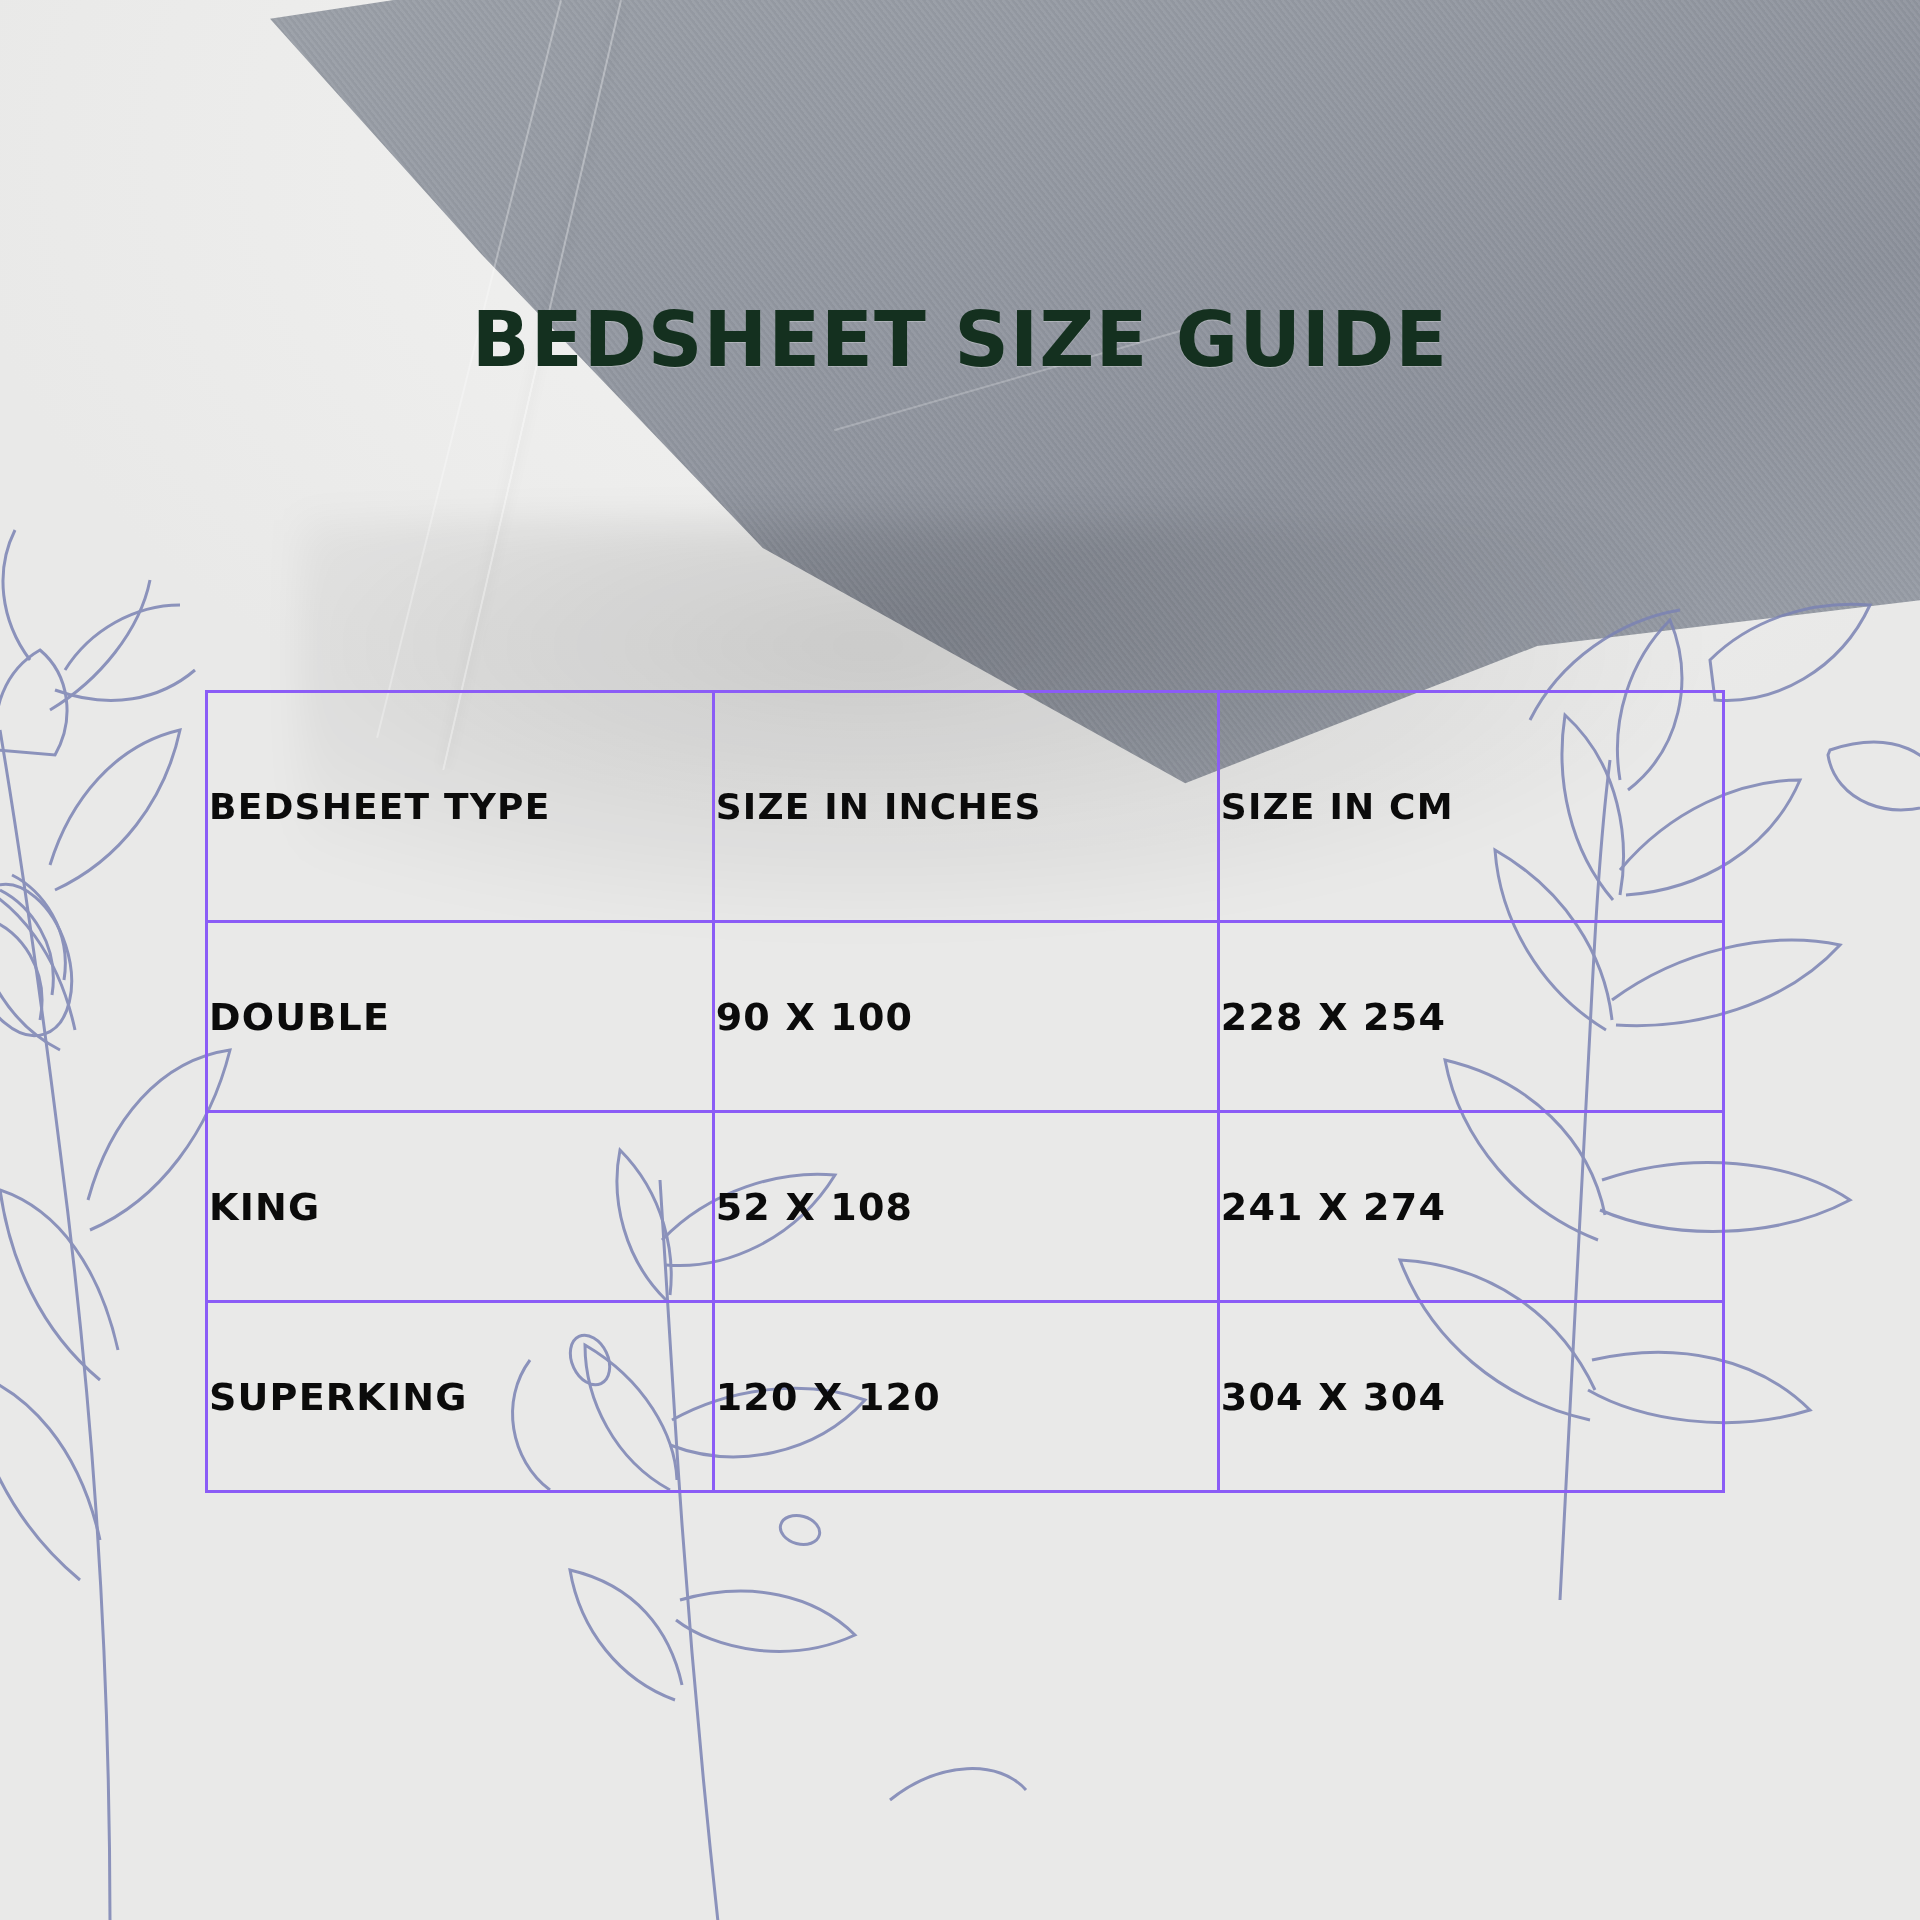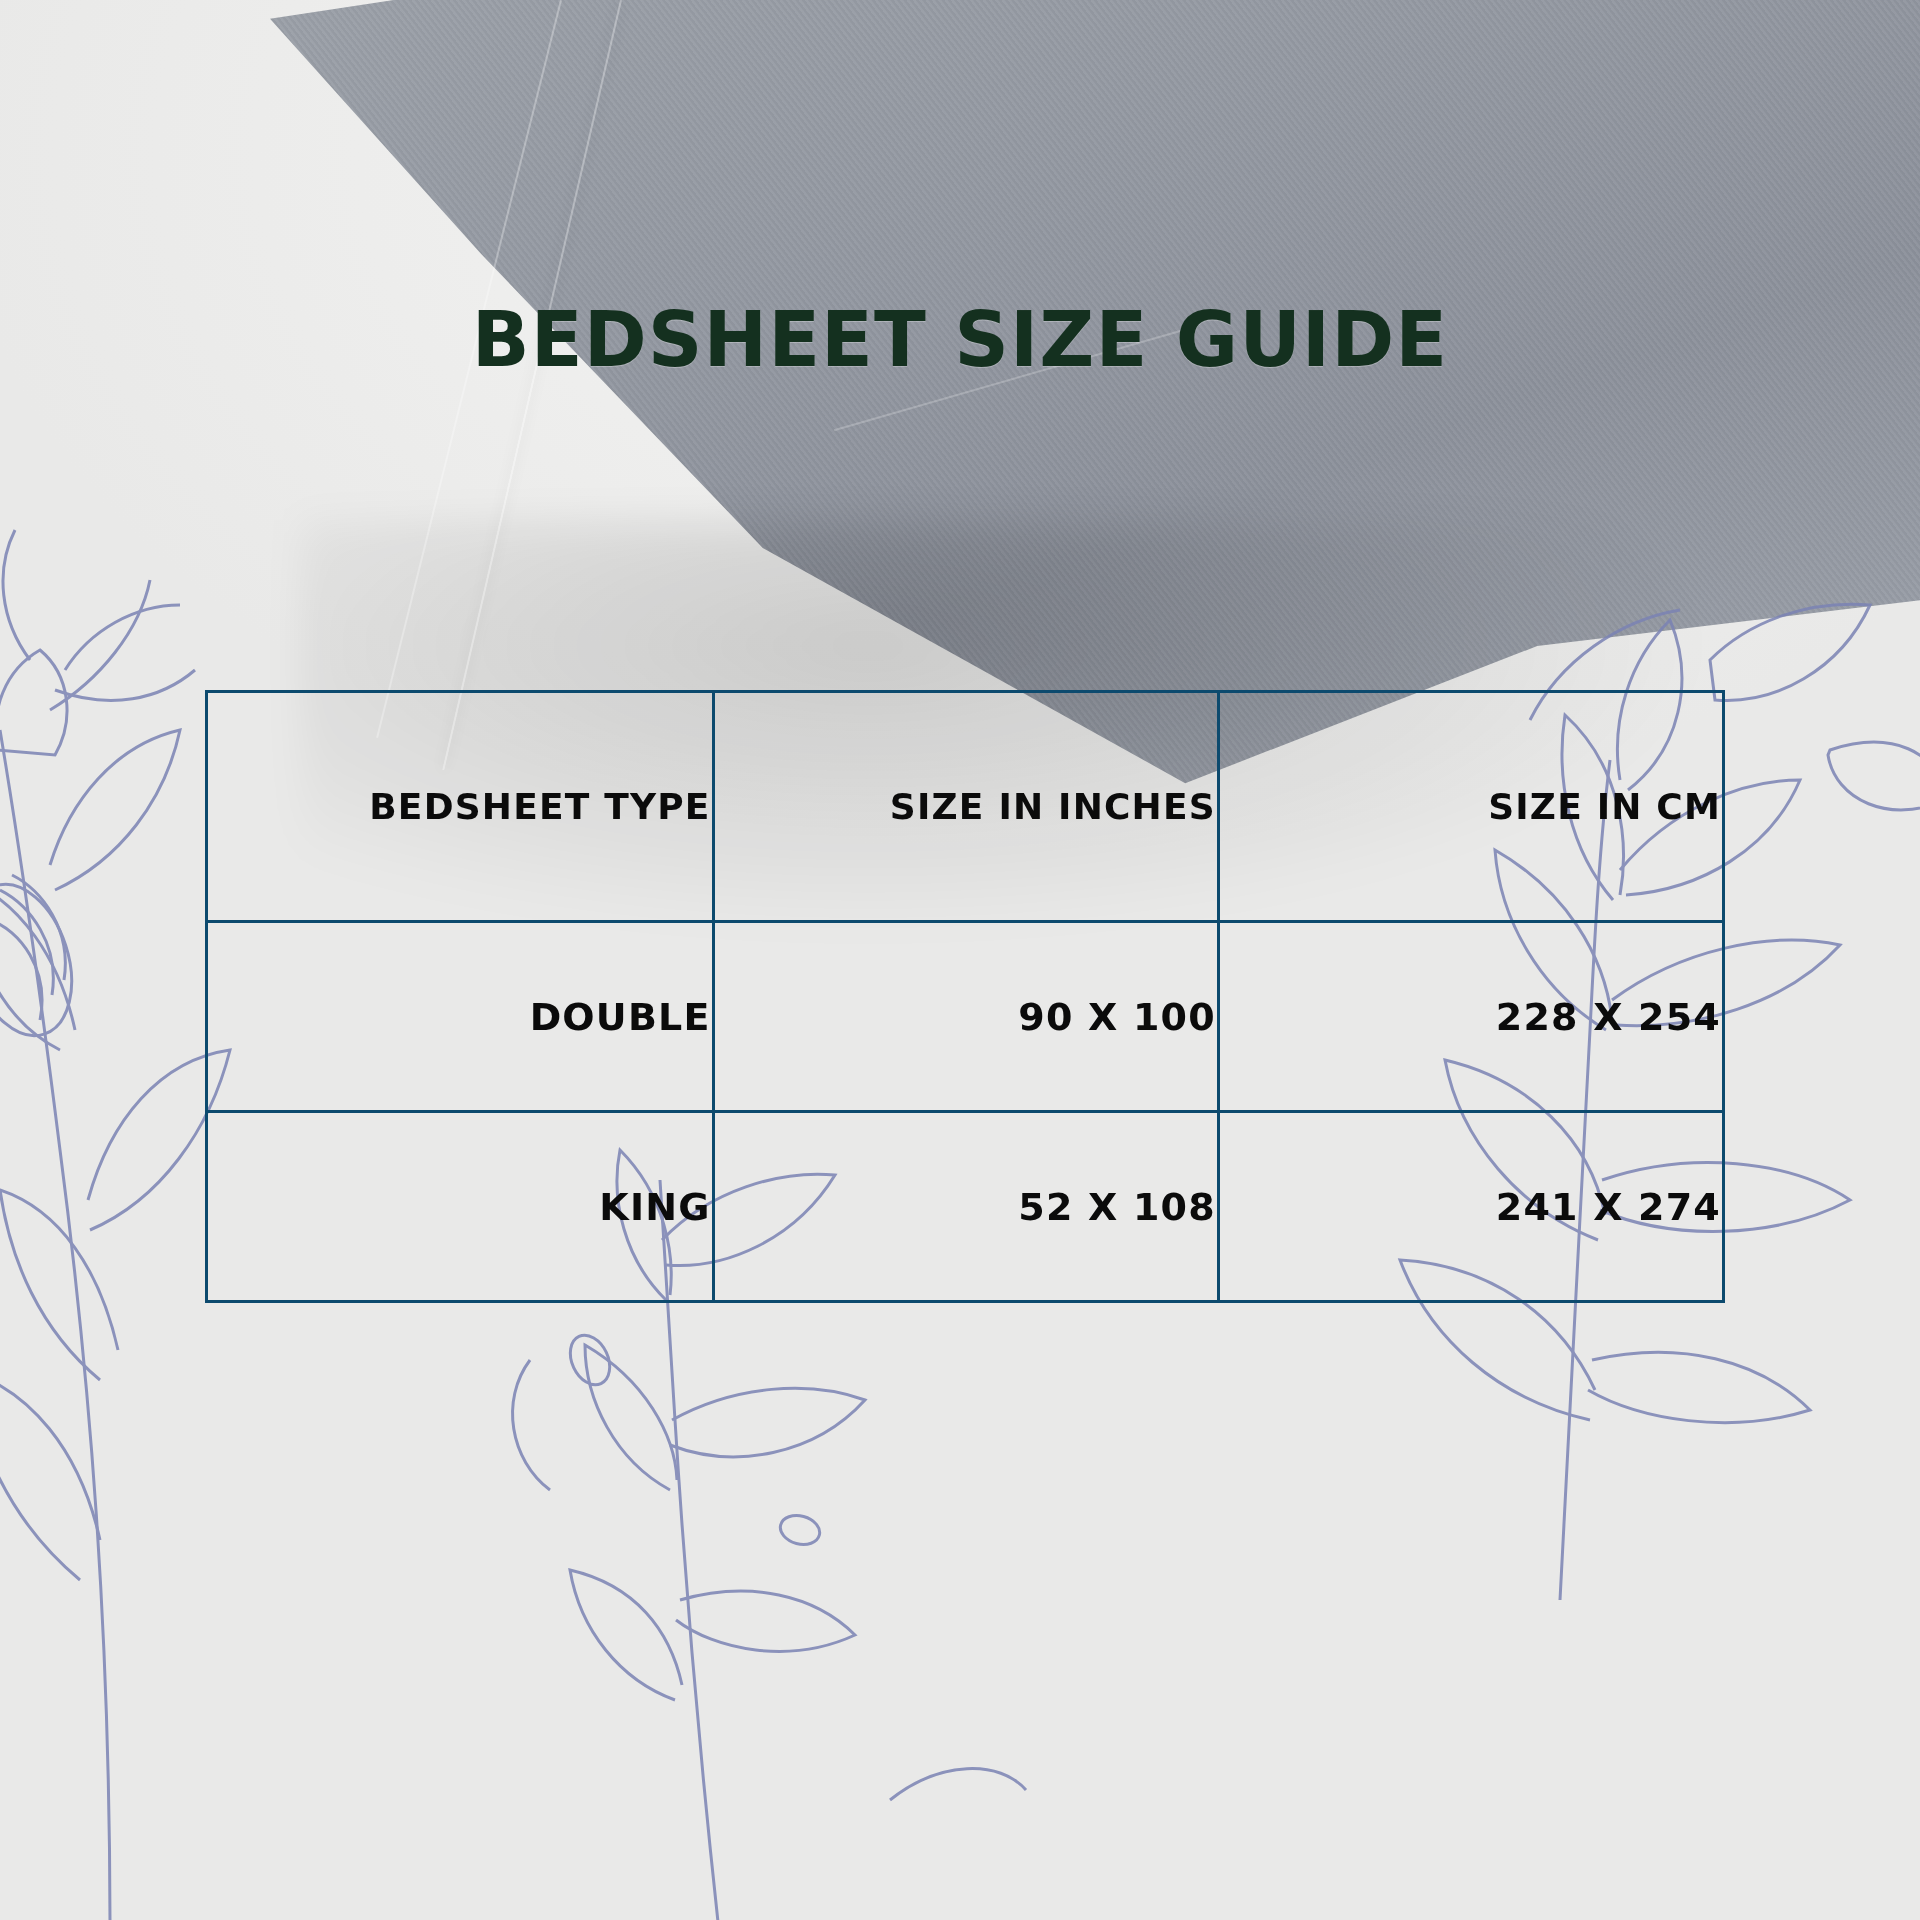--- a/index.html
+++ b/index.html
@@ -112,22 +112,22 @@
     top: 690px;
     width: 1520px;
   }
   table.size-table {
     width: 100%;
     border-collapse: collapse;
     table-layout: fixed;
   }
   table.size-table th,
   table.size-table td {
-    border: 3px solid #0c4a6e;
-    text-align: right;
+    border: 3px solid #8b5cf6;
+    text-align: left;
     font-family: "DejaVu Sans", sans-serif;
     font-weight: 700;
     color: #0b0b0b;
   }
   table.size-table th {
     height: 225px;
     font-size: 36px;
     letter-spacing: 1.2px;
   }
   table.size-table td {
@@ -221,17 +221,22 @@
         <tr>
           <td class="cell-type">DOUBLE</td>
           <td>90 X 100</td>
           <td>228 X 254</td>
         </tr>
         <tr>
           <td class="cell-type">KING</td>
           <td>52 X 108</td>
           <td>241 X 274</td>
         </tr>
+        <tr>
+          <td class="cell-type">SUPERKING</td>
+          <td>120 X 120</td>
+          <td>304 X 304</td>
+        </tr>
       </tbody>
     </table>
   </div>
 
 </div>
 
 </body></html>

